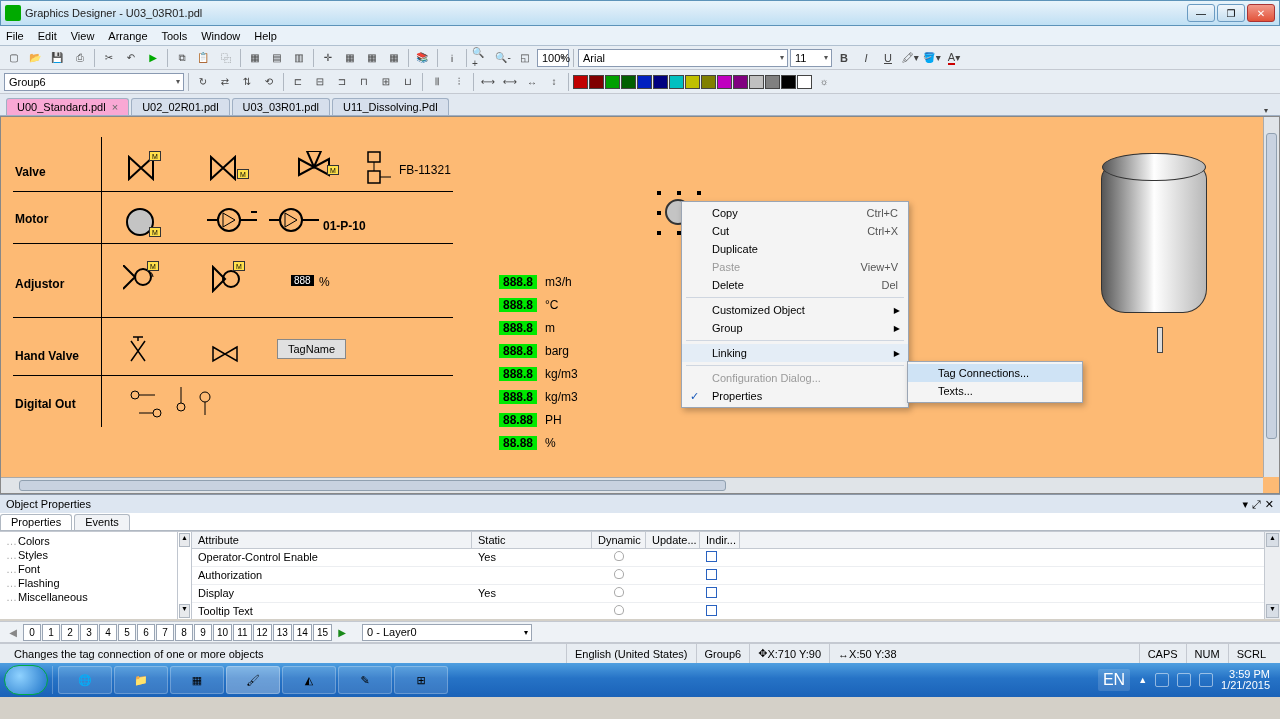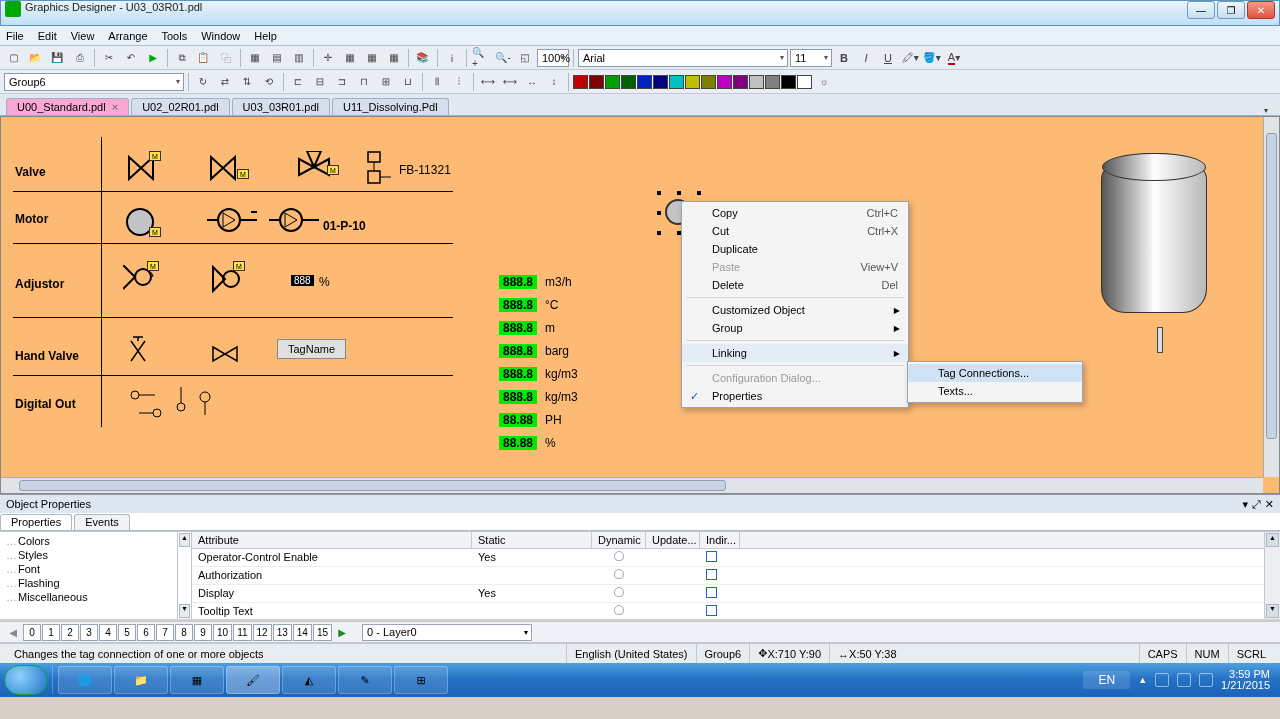--- a/index.html
+++ b/index.html
@@ -1,19 +1,19 @@
 <!DOCTYPE html>
 <html><head>
 <meta charset="utf-8">
 <style>
 * { box-sizing: border-box; margin: 0; padding: 0; font-family: "Segoe UI", Tahoma, sans-serif; font-size: 11px; }
 body { width: 1280px; height: 719px; background: #d4d0c8; overflow: hidden; }
 
 
-.titlebar { height: 26px; background: linear-gradient(#e8f4fb, #d5e9f7, #bfe0f4); display:flex; padding:0 4px; border: 1px solid #5c93b9;}
+.titlebar { height: 26px; background: linear-gradient(#e8f4fb, #d5e9f7, #bfe0f4); display:flex; align-items:center; padding:0 4px; border: 1px solid #5c93b9;}
 .titlebar .tb-icon { width:16px; height:16px; margin-right:4px; background:#0a0; border-radius:2px;}
 .titlebar .title { flex:1; color:#222;}
 .winbtns { display:flex; }
 .winbtn { width:28px; height:18px; margin-left:2px; background:linear-gradient(#f0f6fb,#c5dff0); border:1px solid #6a9bc2; border-radius:3px; display:flex; align-items:center; justify-content:center; font-size:10px;}
 .winbtn.close { background:linear-gradient(#f29a8b,#e2533a); color:#fff; border-color:#a33;}
 
 
 .menubar { height:20px; background:#eaf2f9; display:flex; align-items:center; padding:0 6px; border-bottom:1px solid #b0c0d0;}
 .menubar span { margin-right:14px; cursor:default;}
 
@@ -113,21 +113,21 @@
 .statusbar .first { border-left:none; flex:0 0 560px;}
 
 
 .taskbar { height:34px; background:linear-gradient(#4f9fe0,#2673c6 45%,#1a62b8); display:flex; align-items:center; padding:0 4px;}
 .startorb { width:44px; height:30px; border-radius:20px; background:radial-gradient(circle at 35% 35%,#8fd2ff,#1d72c7); border:1px solid #0a4;}
 .tasksep { width:1px; height:28px; background:rgba(255,255,255,.25); margin:0 4px;}
 .taskbtn { width:54px; height:28px; margin:0 1px; background:rgba(255,255,255,.12); border:1px solid rgba(255,255,255,.25); border-radius:3px; display:flex; align-items:center; justify-content:center; font-size:11px;}
 .taskbtn.active { background:rgba(255,255,255,.32);}
 .tray { margin-left:auto; display:flex; align-items:center; color:#fff; gap:8px; padding-right:6px;}
 .tray .clock { text-align:right; font-size:10px; line-height:11px;}
-.lang { background:rgba(255,255,255,.14); padding:2px 15px; border-radius:2px; font-size:12px;}
+.lang { background:rgba(255,255,255,.14); padding:2px 5px; border-radius:2px; font-size:16px;}
 .trayico { width:14px; height:14px; border:1px solid rgba(255,255,255,.5); border-radius:2px;}
 
 svg { display:block;}
 </style>
 </head>
 <body>
 
 <div class="titlebar">
   <div class="tb-icon"></div>
   <div class="title">Graphics Designer - U03_03R01.pdl</div>

